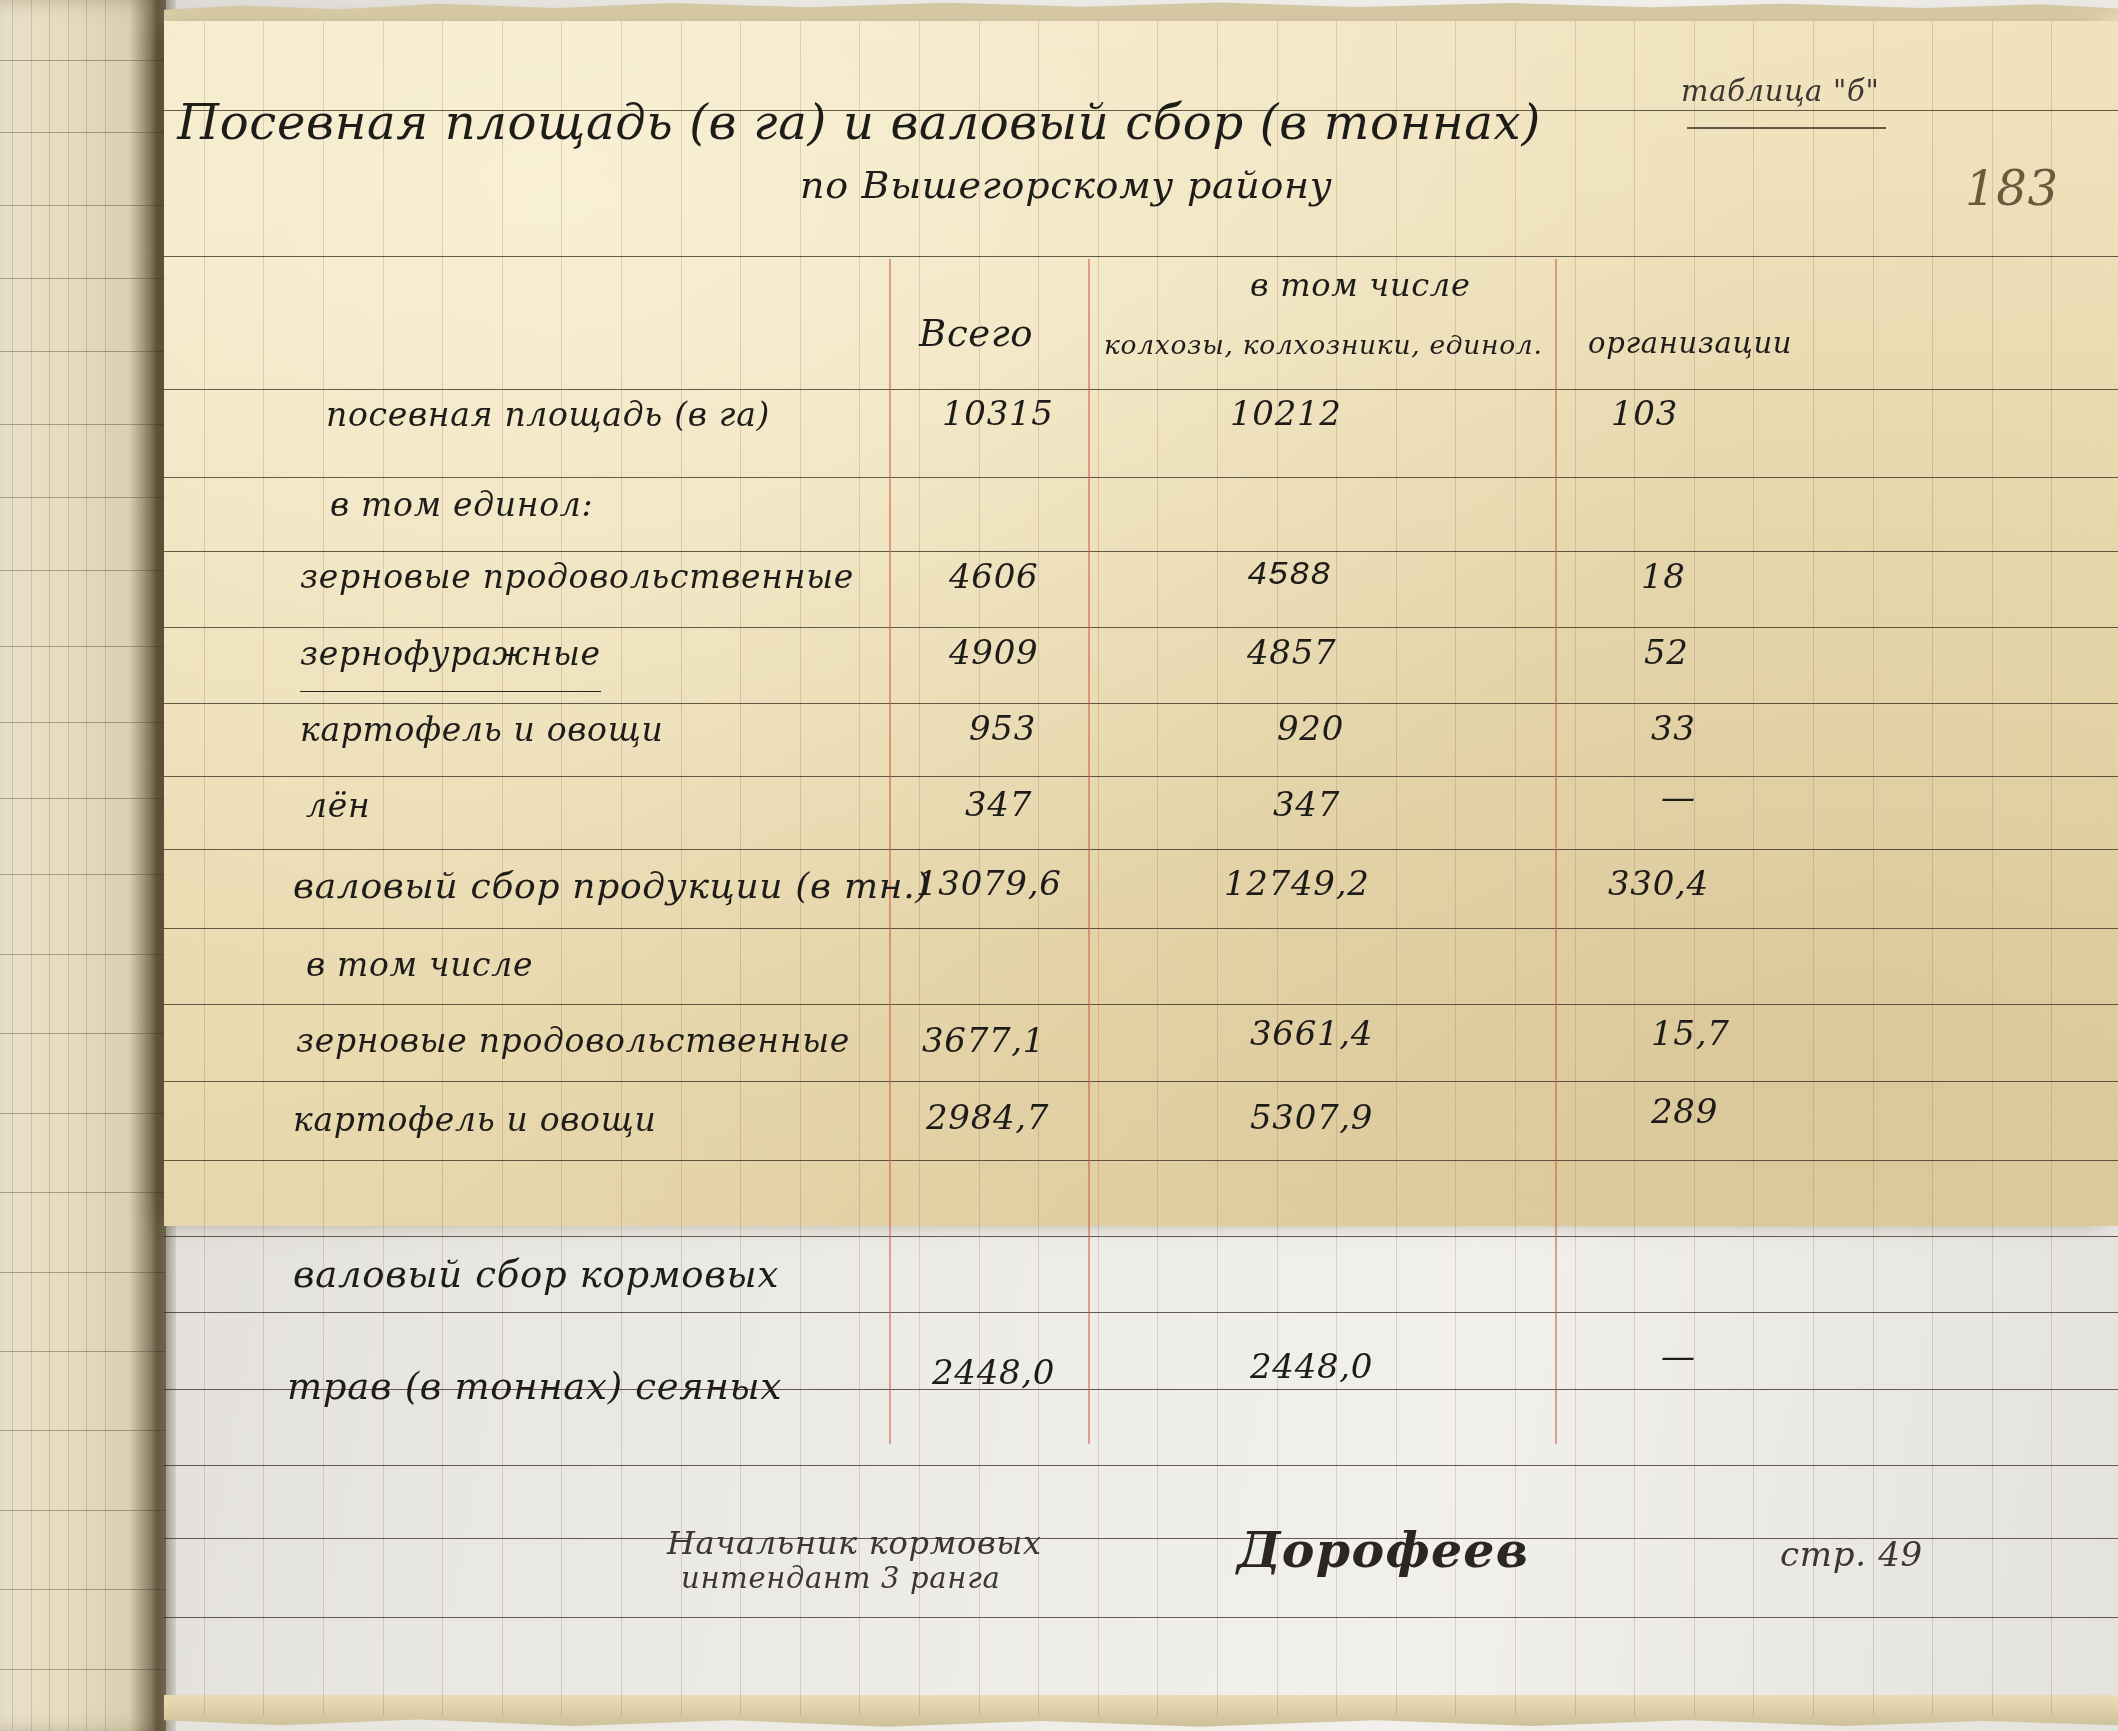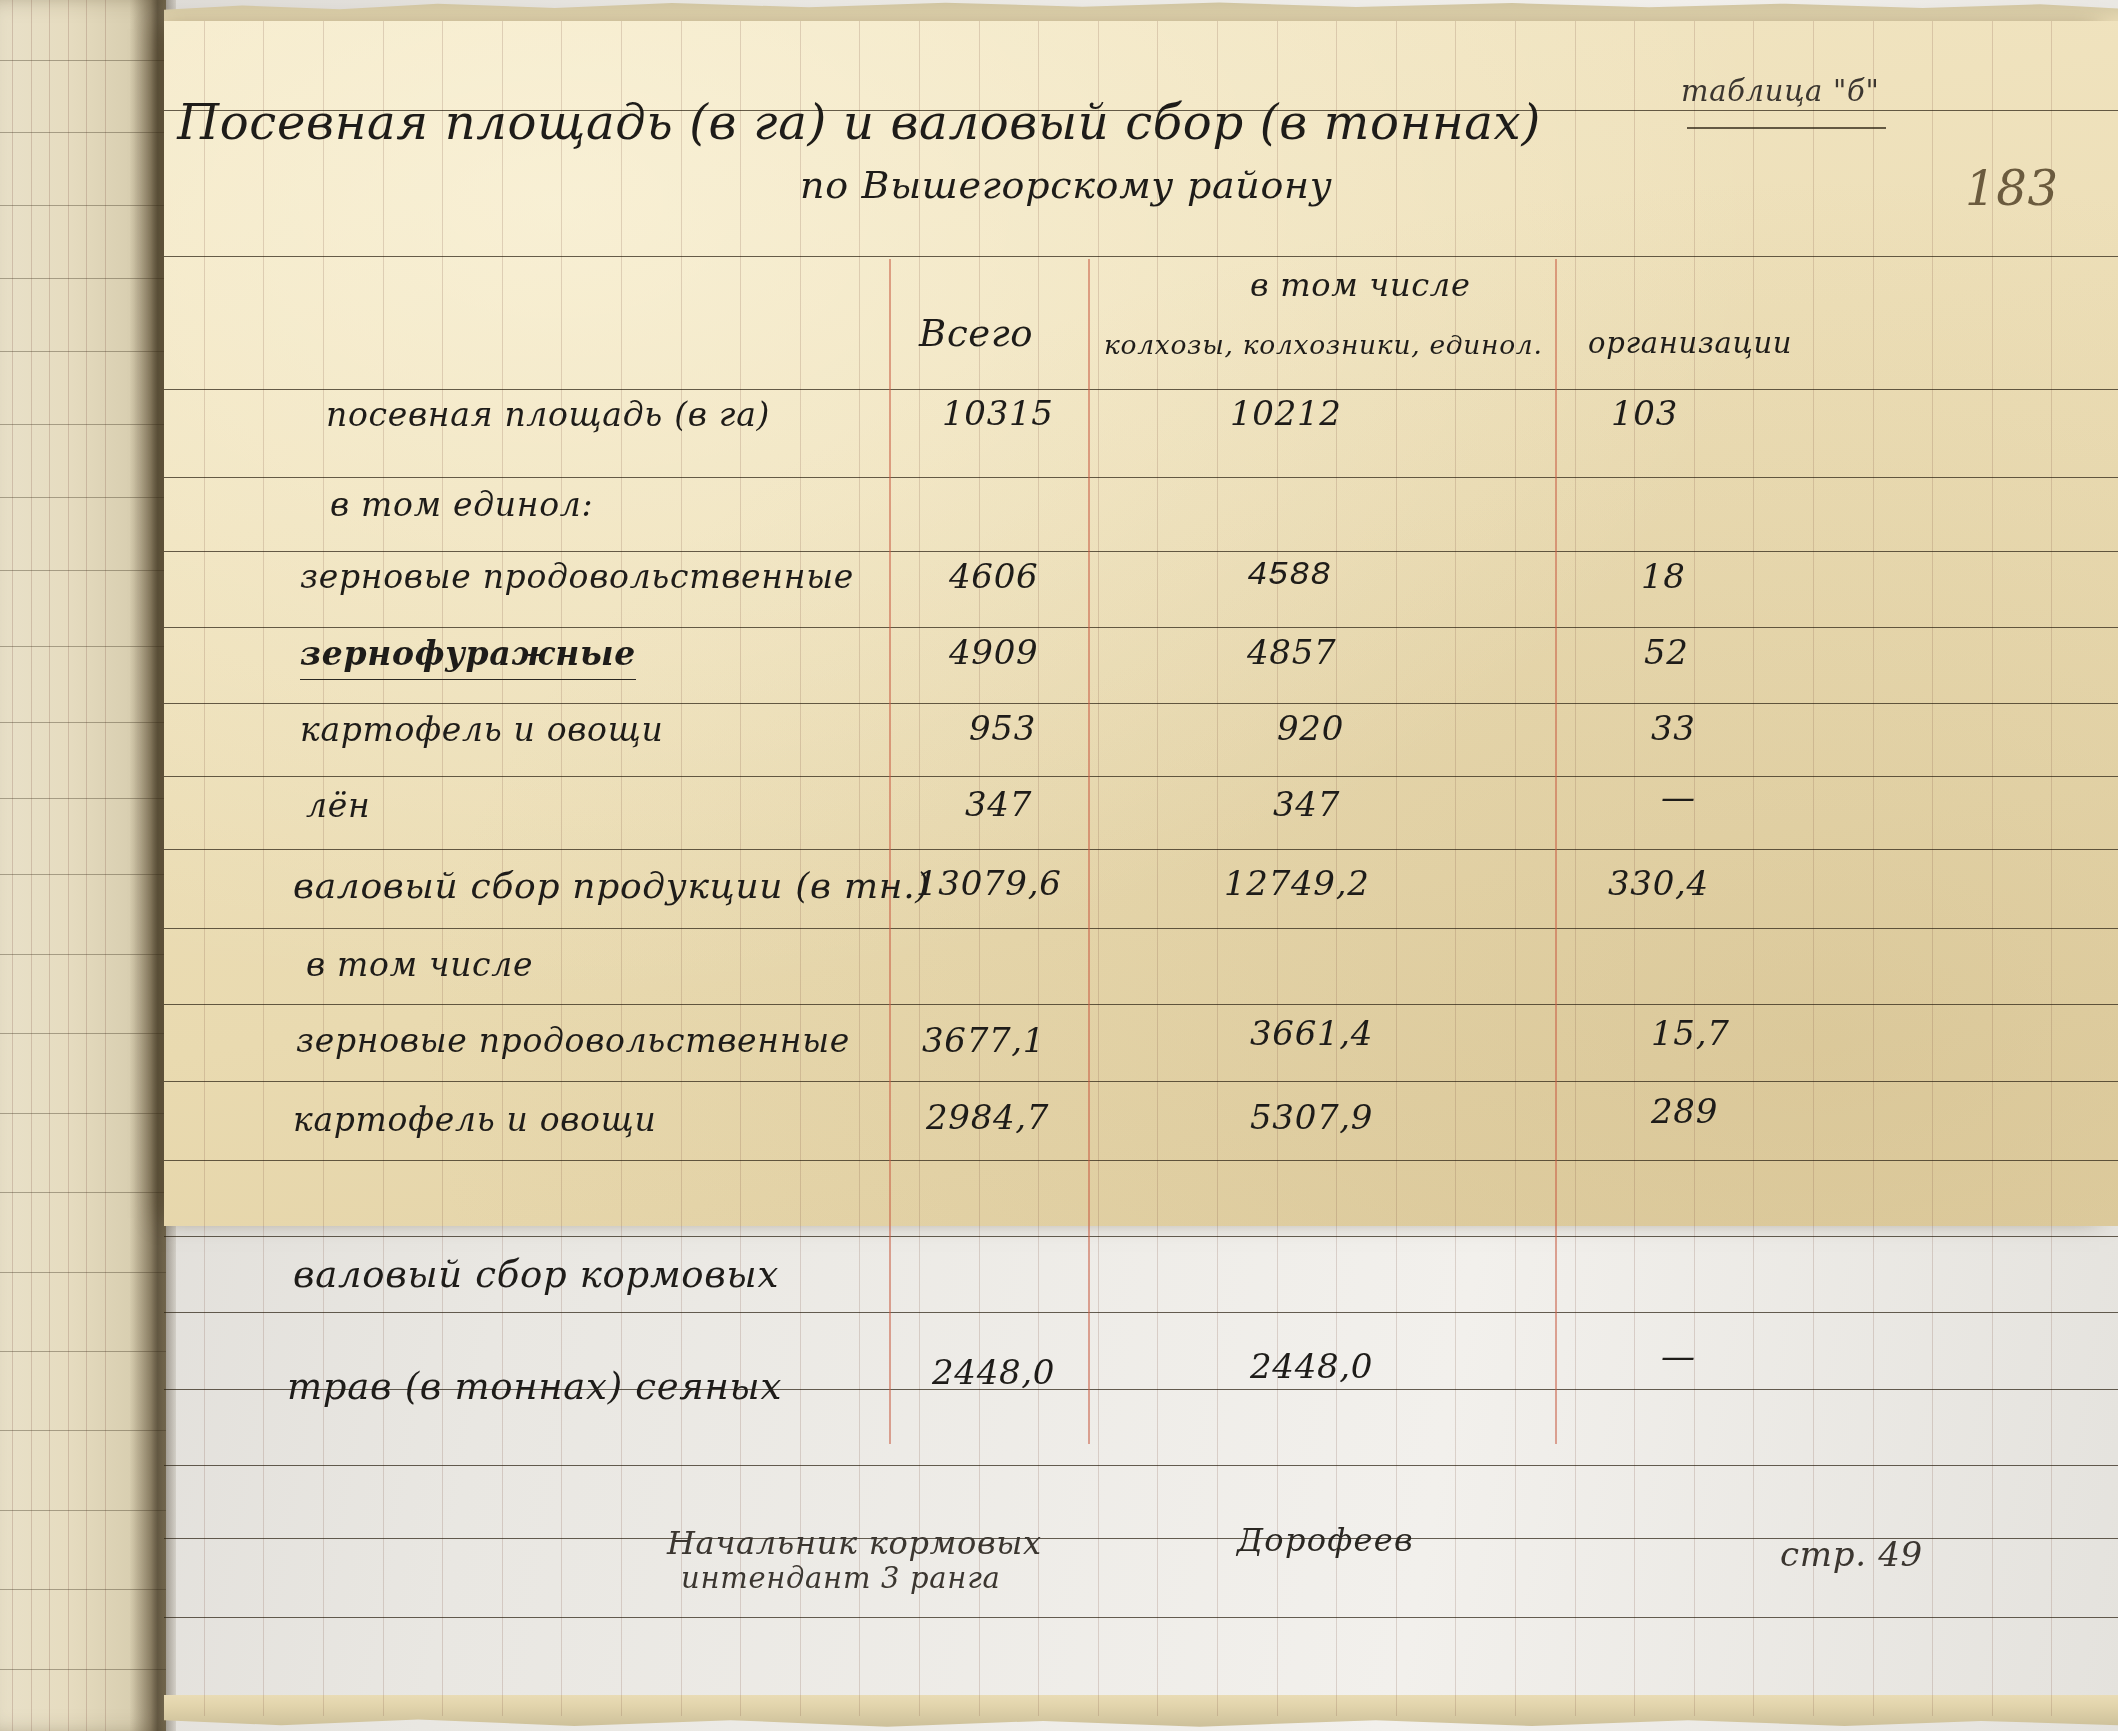--- a/index.html
+++ b/index.html
@@ -72,23 +72,23 @@
   .ink-dark{color:#1e1c19;}
   .ink-soft{color:#3b3630;}
   .ink-pale{color:#4a443c;}
   .big{font-size:41px;}
   .mid{font-size:33px;}
   .sm{font-size:28px;}
   .xs{font-size:24px;}
   .num{font-family:"DejaVu Serif", serif;font-style:italic;font-size:34px;}
   .sig{
     font-family:"DejaVu Serif", serif;font-style:italic;
-    font-size:32px;color:#2a2722;letter-spacing:1.3px;
-  }
-  .u{border-bottom:1.3px solid #2a2722;padding-bottom:6px;font-weight:bold;}
+    font-size:49px;color:#2a2722;letter-spacing:1.3px;font-weight:bold;
+  }
+  .u{border-bottom:1.3px solid #2a2722;padding-bottom:18px;}
 </style>
 </head>
 <body>
 
 <div id="page">
 
   <div class="bg-gray"></div>
 
   <div class="left-page">
     <div class="vline" style="left:12px"></div>

